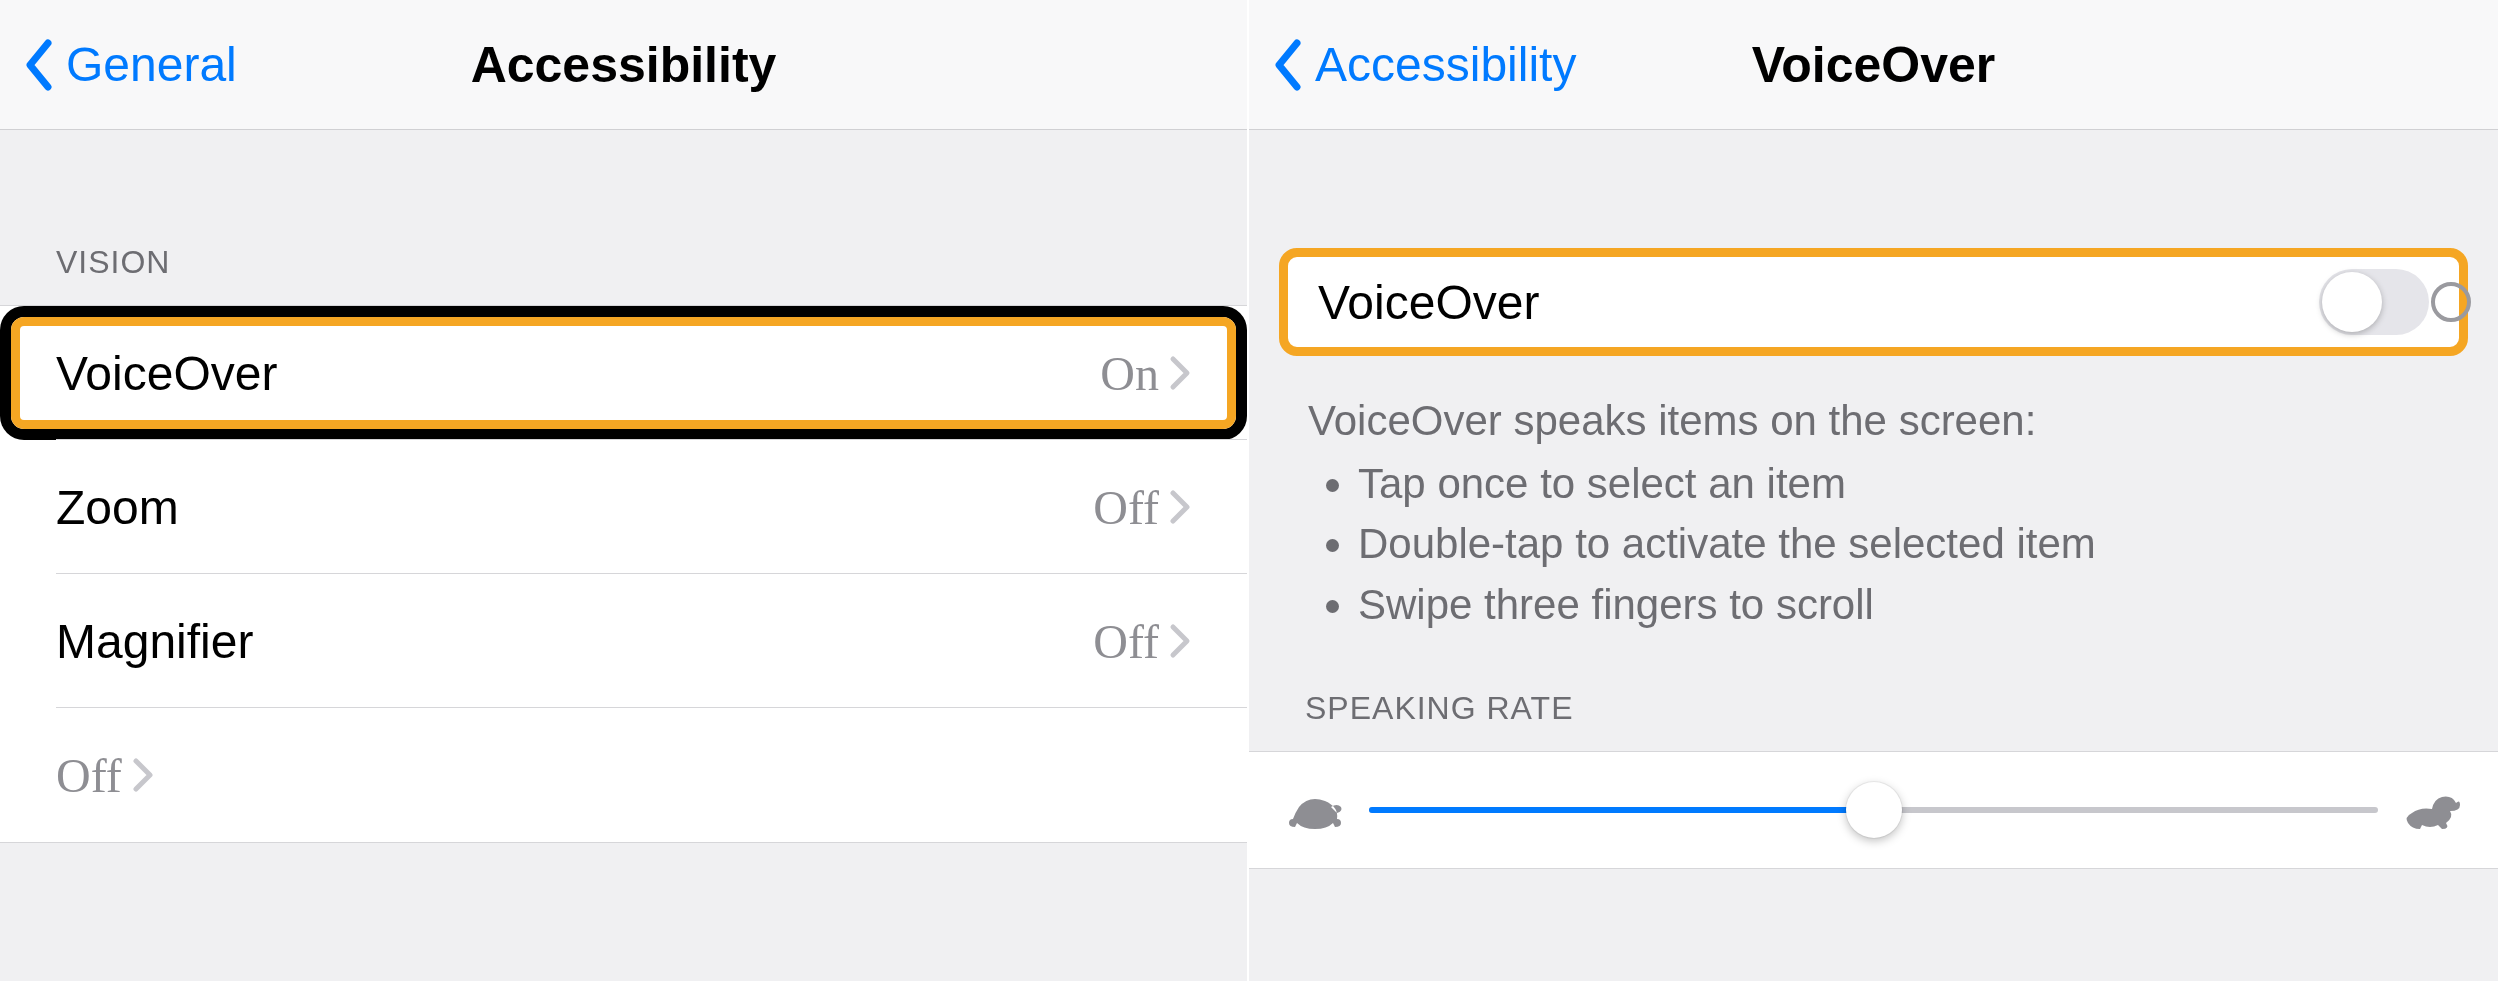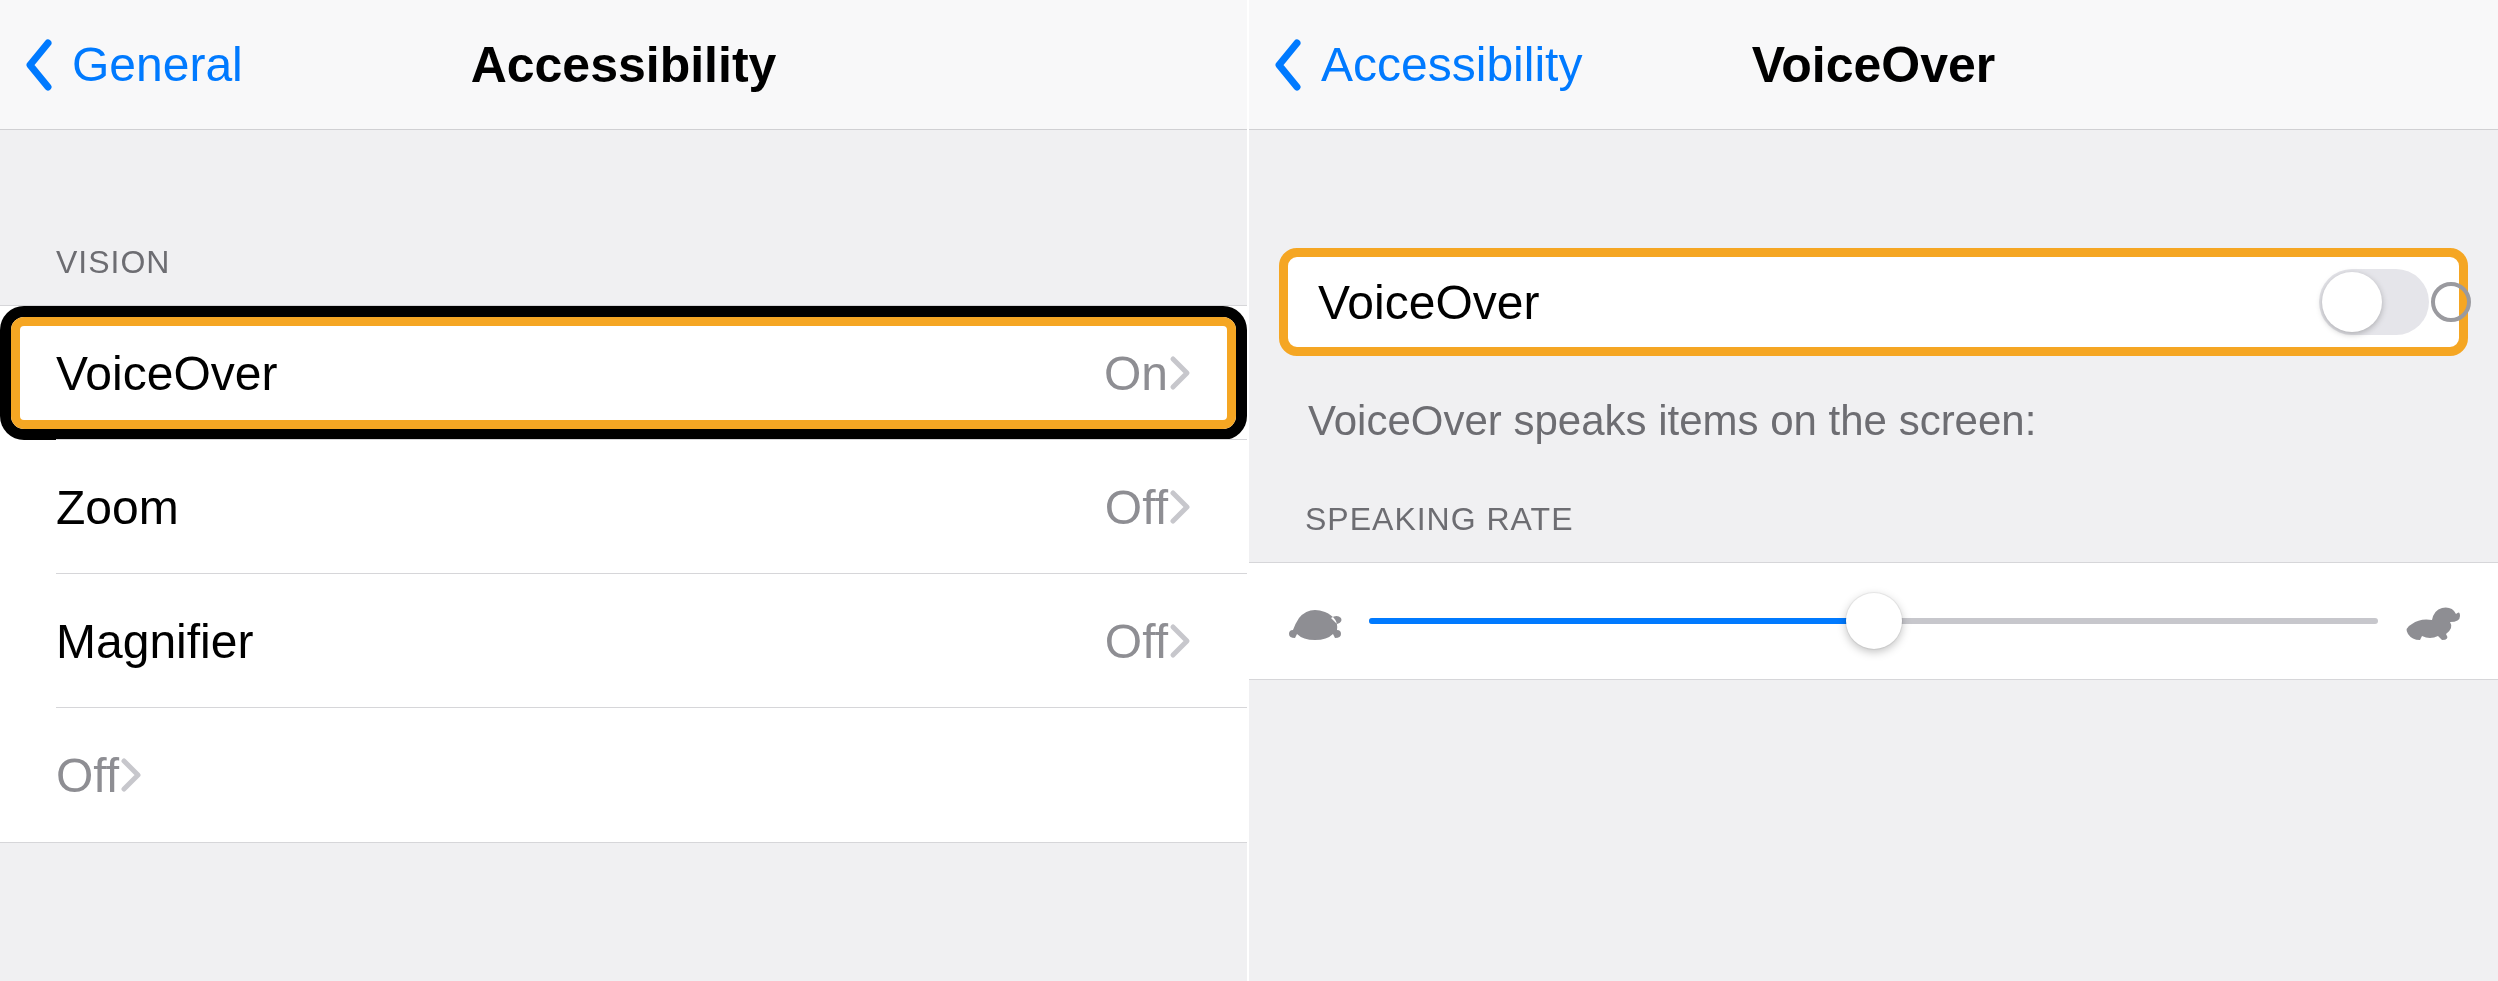--- a/index.html
+++ b/index.html
@@ -15,21 +15,21 @@
     height: 130px;
     background: #f8f8f9;
     border-bottom: 1px solid #d0d0d3;
     position: relative;
     display: flex;
     align-items: center;
   }
   .back-btn {
     display: flex;
     align-items: center;
-    gap: 20px;
+    gap: 14px;
     color: #007aff;
     font-size: 48px;
     padding-left: 24px;
     cursor: pointer;
   }
   .back-chevron {
     width: 28px; height: 52px;
     stroke: #007aff; stroke-width: 7; fill: none;
     stroke-linecap: round; stroke-linejoin: round;
   }
@@ -63,21 +63,21 @@
     cursor: pointer;
   }
   .cell:not(:last-child)::after {
     content: "";
     position: absolute;
     left: 56px; right: 0; bottom: 0;
     height: 1px;
     background: #d6d6d9;
   }
   .cell-label { font-size: 48px; color: #000; flex: 1; }
-  .cell-value { font-size: 48px; color: #8e8e93; margin-right: 1px; }
+  .cell-value { font-size: 48px; color: #8e8e93; margin-right: 10px; font-family: Liberation Serif, serif; }
   .disclosure {
     width: 22px; height: 36px;
     stroke: #c7c7cc; stroke-width: 5; fill: none;
     stroke-linecap: round; stroke-linejoin: round;
   }
   
   .cell.hl-combo {
     outline: 9px solid #f5a623;
     outline-offset: -20px;
     border-radius: 24px;
@@ -227,20 +227,25 @@
   </div>
 
   <div class="toggle-row">
     <span class="cell-label">VoiceOver</span>
     <div class="switch"></div>
     <div class="focus-ring"></div>
   </div>
 
   <div class="help-block">
     <div>VoiceOver speaks items on the screen:</div>
+    <ul>
+      <li>Tap once to select an item</li>
+      <li>Double-tap to activate the selected item</li>
+      <li>Swipe three fingers to scroll</li>
+    </ul>
   </div>
 
   <div class="section-header">SPEAKING RATE</div>
 
   <div class="slider-row">
     <svg width="60" height="42" viewBox="0 0 60 42" class="icon-tortoise">
       <path d="M8 30 Q4 30 4 34 Q4 38 10 38 L12 34 Q18 40 30 40 Q42 40 48 34 L50 38 Q56 38 56 34 Q56 30 52 30 Q54 18 40 12 Q24 6 14 18 Q10 24 8 30 Z M46 18 Q52 14 56 18 Q58 22 52 24 Z"></path>
     </svg>
     <div class="slider-track">
       <div class="slider-fill" id="rate-fill" style="width: 50%;"></div>

